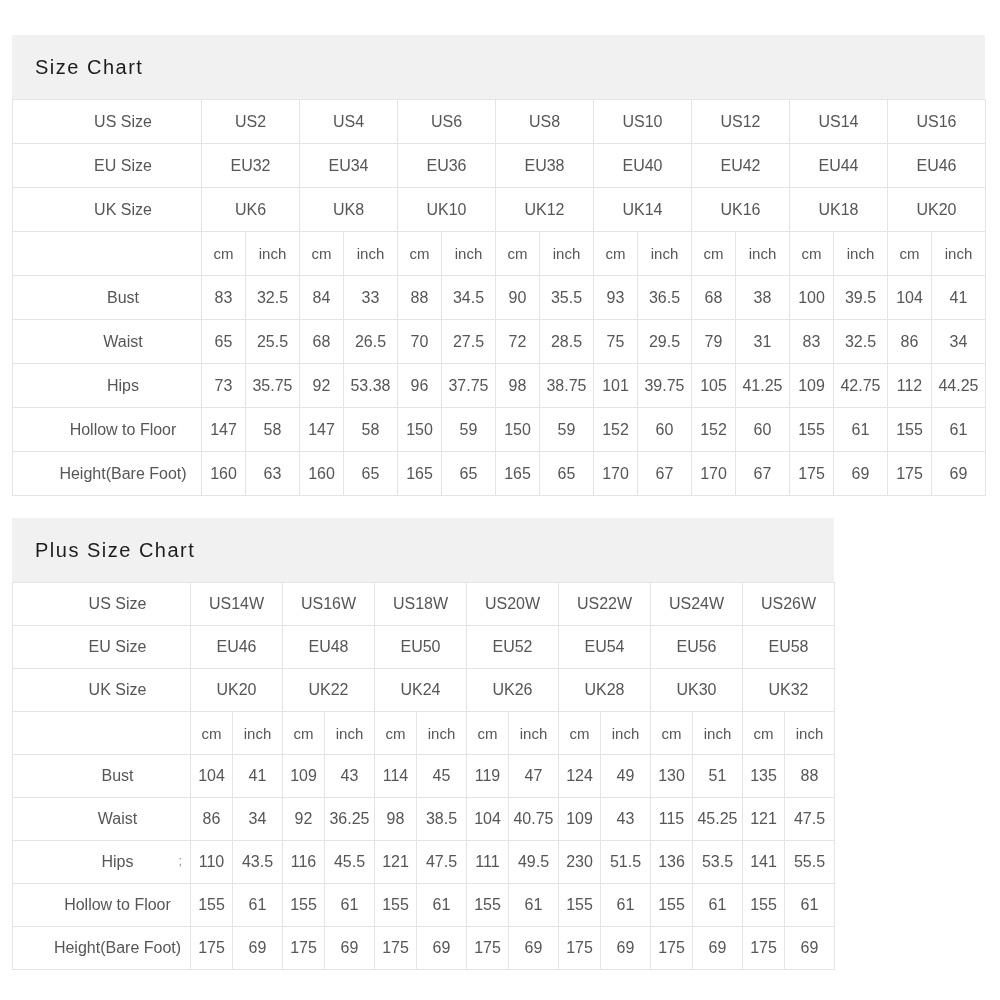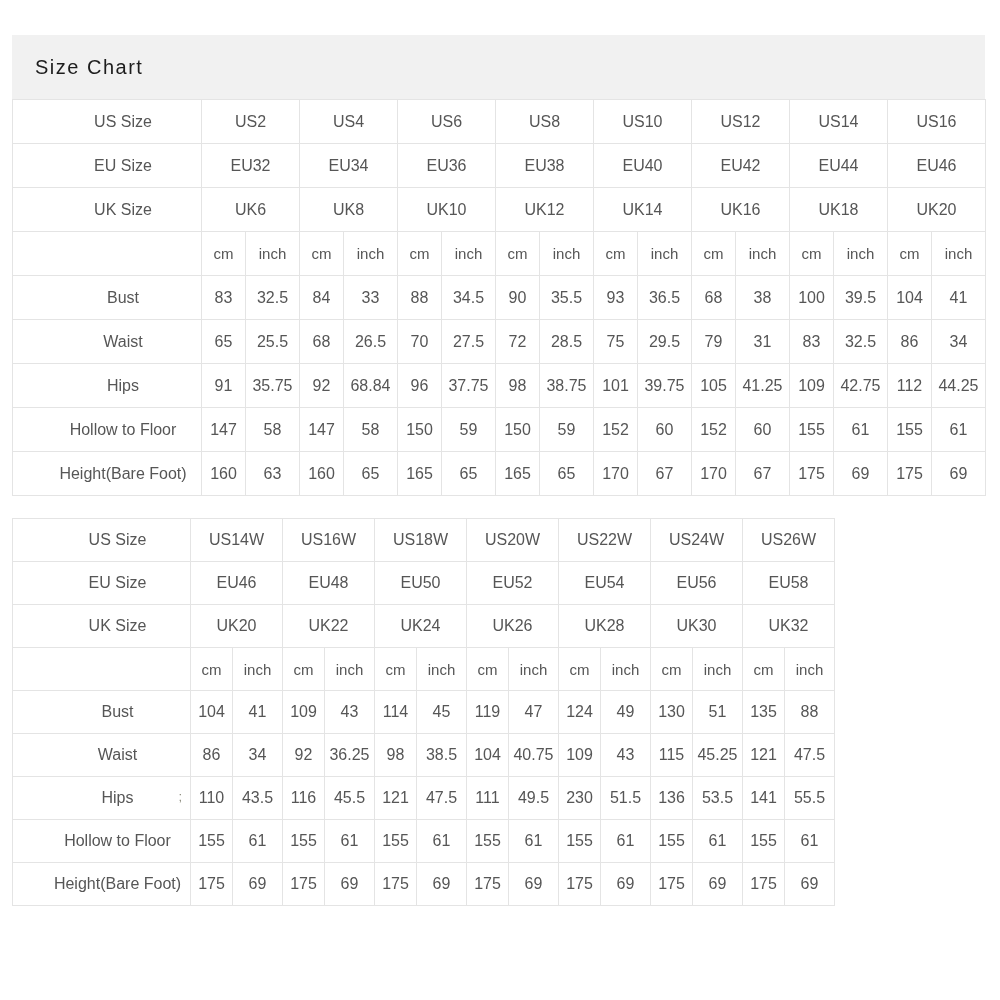--- a/index.html
+++ b/index.html
@@ -174,24 +174,24 @@
           <td class="num">29.5</td>
           <td class="num">79</td>
           <td class="num">31</td>
           <td class="num">83</td>
           <td class="num">32.5</td>
           <td class="num">86</td>
           <td class="num">34</td>
         </tr>
         <tr>
           <td class="label">Hips</td>
-          <td class="num">91</td>
+          <td class="num">73</td>
           <td class="num">35.75</td>
           <td class="num">92</td>
-          <td class="num">68.84</td>
+          <td class="num">53.38</td>
           <td class="num">96</td>
           <td class="num">37.75</td>
           <td class="num">98</td>
           <td class="num">38.75</td>
           <td class="num">101</td>
           <td class="num">39.75</td>
           <td class="num">105</td>
           <td class="num">41.25</td>
           <td class="num">109</td>
           <td class="num">42.75</td>
@@ -234,20 +234,23 @@
           <td class="num">175</td>
           <td class="num">69</td>
           <td class="num">175</td>
           <td class="num">69</td>
         </tr>
       </tbody>
     </table>
 </div>
 
 <div class="section second">
+  <div class="band" style="width:822px;">
+    <h1 class="title">Plus Size Chart</h1>
+  </div>
   <table class="t2">
       <colgroup>
         <col style="width: 178px;">
         <col style="width: 42px;">
         <col style="width: 50px;">
         <col style="width: 42px;">
         <col style="width: 50px;">
         <col style="width: 42px;">
         <col style="width: 50px;">
         <col style="width: 42px;">

